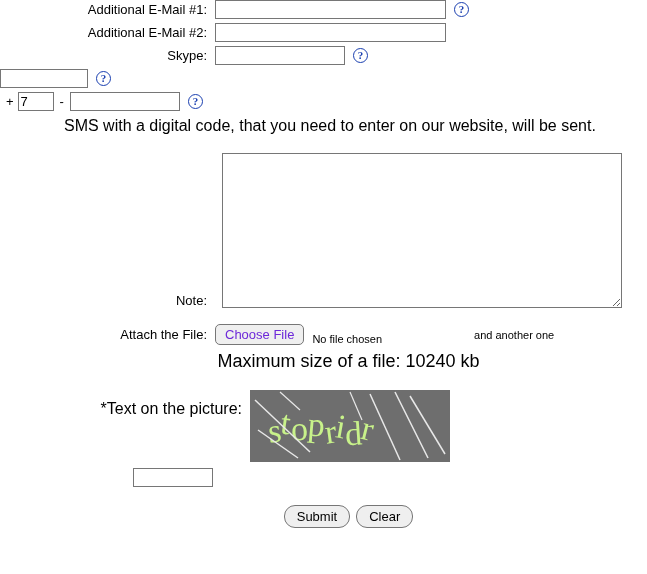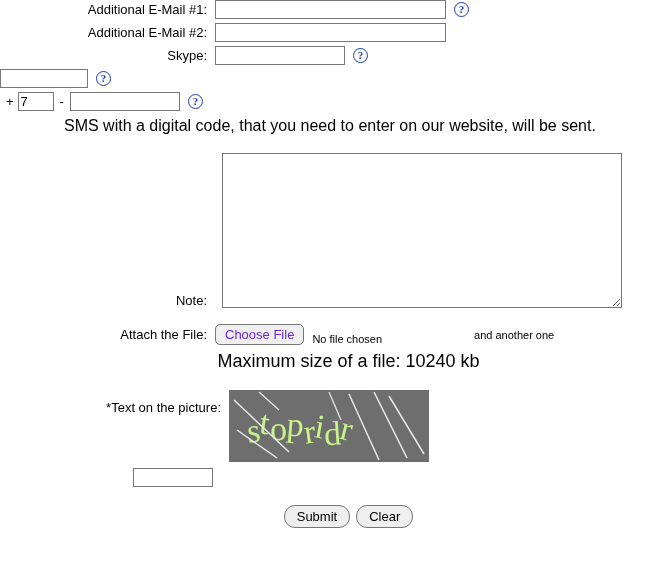--- a/index.html
+++ b/index.html
@@ -134,27 +134,26 @@
     padding-left: 50px;
   }
 
   
   .captcha-row {
     display: flex;
     align-items: flex-start;
     margin-top: 18px;
   }
   .captcha-label {
-    width: 215px;
+    width: 250px;
     text-align: right;
     padding-right: 8px;
     box-sizing: border-box;
-    font-size: 13px;
+    font-size: 16px;
     padding-top: 10px;
-    margin-left: 14px;
   }
   .captcha-img {
     position: relative;
     width: 200px;
     height: 72px;
     background: #6e6e6e;
     overflow: hidden;
   }
   .captcha-text {
     position: absolute;

